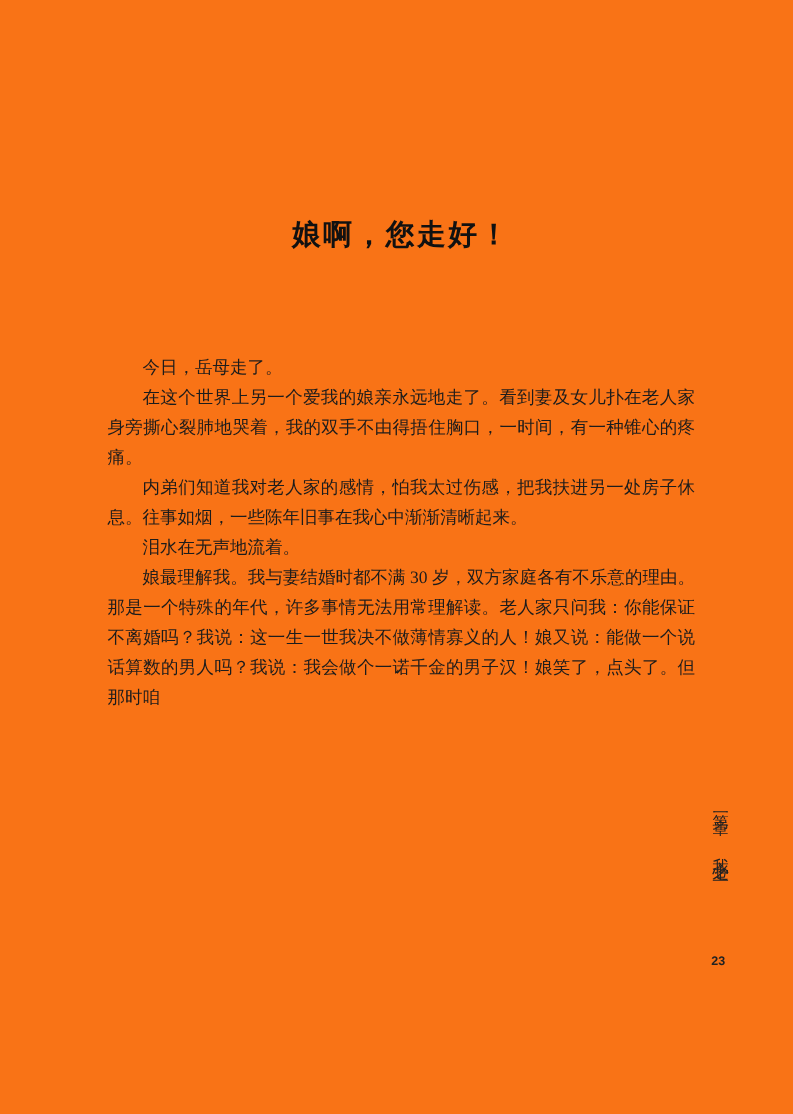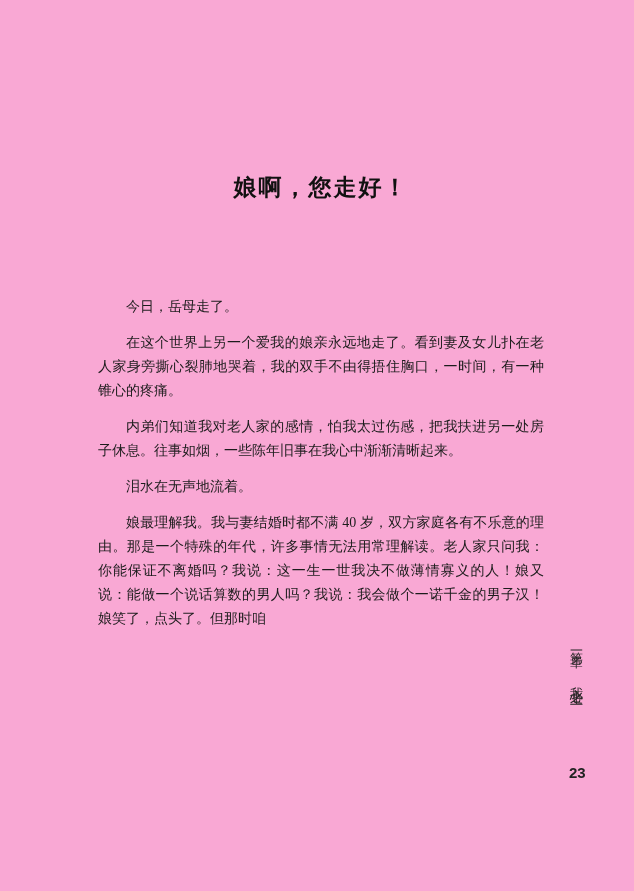--- a/index.html
+++ b/index.html
@@ -4,21 +4,21 @@
 <style>
   html, body {
     margin: 0;
     padding: 0;
     background: #ffffff;
   }
   .book-page {
     position: relative;
     width: 634px;
     height: 891px;
-    background: #f9a8d4;
+    background: #f97316;
     font-family: "Liberation Serif", "DejaVu Serif", serif;
     color: #1c1c1c;
     overflow: hidden;
   }
   .chapter-heading {
     position: absolute;
     left: 86px;
     top: 172px;
     width: 470px;
     margin: 0;
@@ -30,21 +30,21 @@
   }
   .body-text {
     position: absolute;
     left: 86px;
     top: 283px;
     width: 470px;
     font-size: 14px;
     line-height: 24px;
   }
   .body-text p {
-    margin: 12px;
+    margin: 0;
     text-indent: 2em;
     text-align: justify;
     text-justify: inter-ideograph;
     word-break: break-all;
   }
   .side-label {
     position: absolute;
     left: 567px;
     top: 641px;
     writing-mode: vertical-rl;
@@ -56,38 +56,38 @@
     color: #222222;
   }
   .side-label .section-name {
     margin-top: 12px;
   }
   .page-number {
     position: absolute;
     left: 569px;
     top: 764px;
     font-family: "Liberation Sans", "DejaVu Sans", sans-serif;
-    font-size: 15px;
+    font-size: 10px;
     font-weight: bold;
     color: #222222;
   }
 </style>
 </head>
 <body>
 
 <div class="book-page">
 
   <h1 class="chapter-heading">娘啊，您走好！</h1>
 
   <div class="body-text">
     <p>今日，岳母走了。</p>
     <p>在这个世界上另一个爱我的娘亲永远地走了。看到妻及女儿扑在老人家身旁撕心裂肺地哭着，我的双手不由得捂住胸口，一时间，有一种锥心的疼痛。</p>
     <p>内弟们知道我对老人家的感情，怕我太过伤感，把我扶进另一处房子休息。往事如烟，一些陈年旧事在我心中渐渐清晰起来。</p>
     <p>泪水在无声地流着。</p>
-    <p>娘最理解我。我与妻结婚时都不满 40 岁，双方家庭各有不乐意的理由。那是一个特殊的年代，许多事情无法用常理解读。老人家只问我：你能保证不离婚吗？我说：这一生一世我决不做薄情寡义的人！娘又说：能做一个说话算数的男人吗？我说：我会做个一诺千金的男子汉！娘笑了，点头了。但那时咱</p>
+    <p>娘最理解我。我与妻结婚时都不满 30 岁，双方家庭各有不乐意的理由。那是一个特殊的年代，许多事情无法用常理解读。老人家只问我：你能保证不离婚吗？我说：这一生一世我决不做薄情寡义的人！娘又说：能做一个说话算数的男人吗？我说：我会做个一诺千金的男子汉！娘笑了，点头了。但那时咱</p>
   </div>
 
   <div class="side-label">
     <span class="chapter-name">第一章</span>
     <span class="section-name">我心之上</span>
   </div>
 
   <div class="page-number">23</div>
 
 </div>

